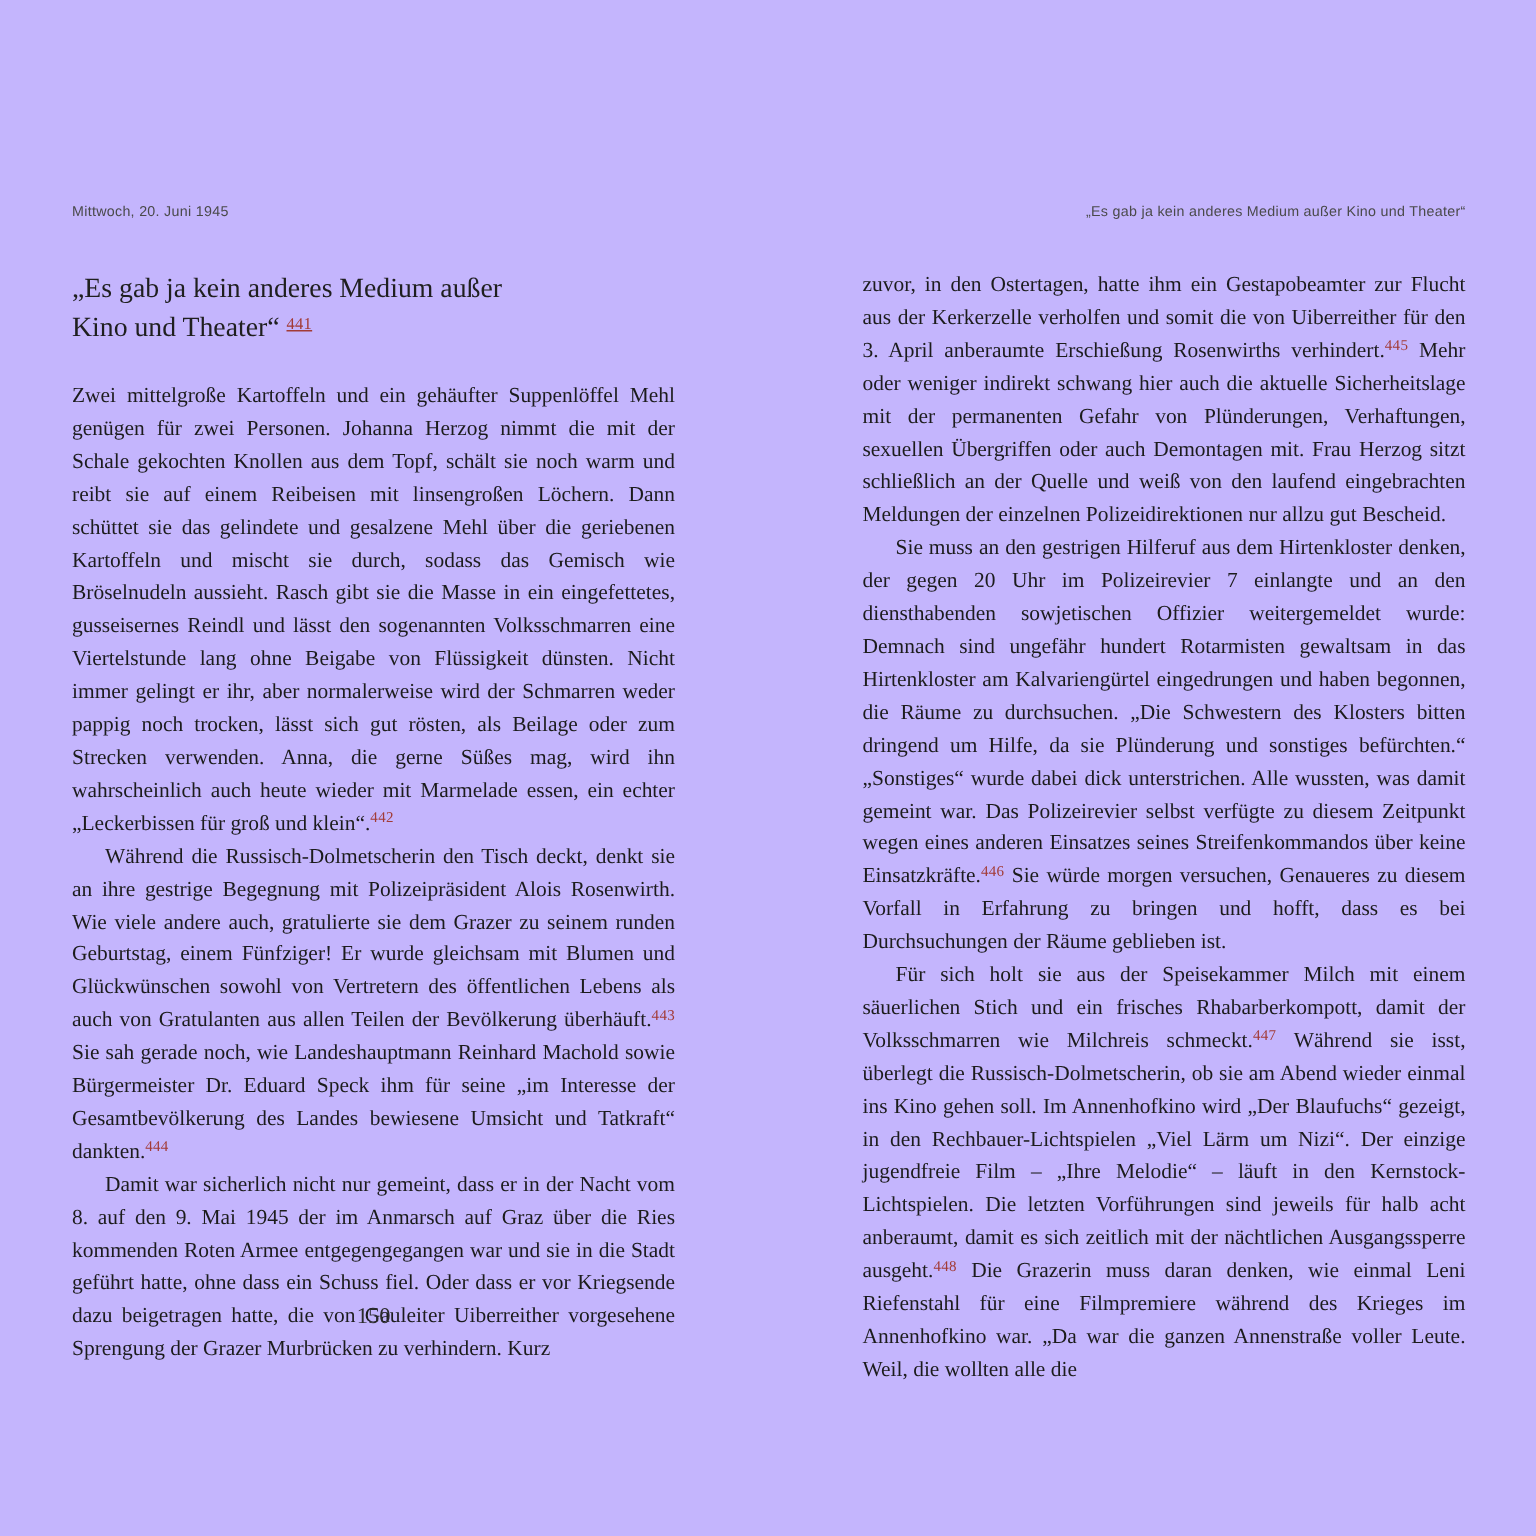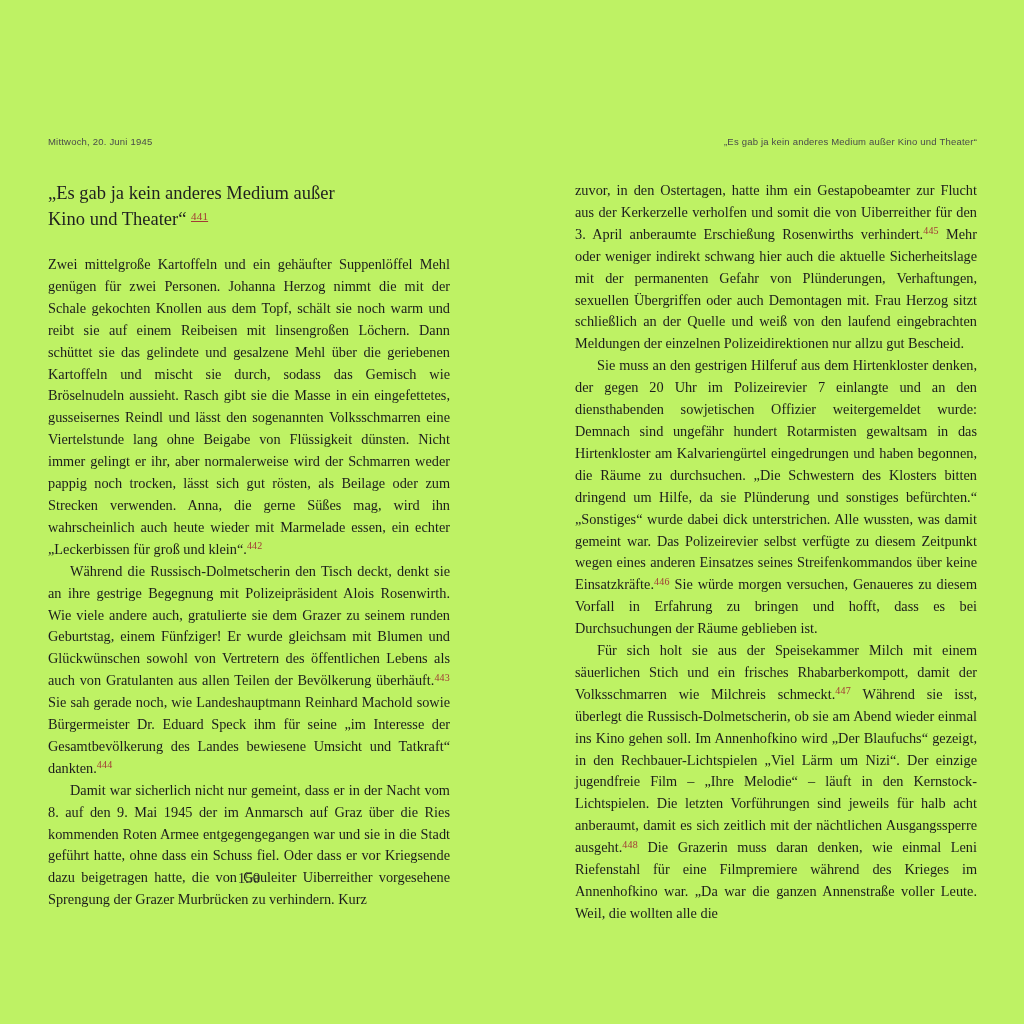--- a/index.html
+++ b/index.html
@@ -1,20 +1,20 @@
 <!DOCTYPE html>
 <html lang="de" style="--note-color: #a23b36;"><head>
 <meta charset="utf-8">
 <style>
   html, body { margin: 0; padding: 0; background: #ffffff; }
   .sheet {
     position: relative;
     width: 1024px;
     height: 1024px;
-    background: #bef264;
+    background: #c4b5fd;
     font-family: "Liberation Serif", serif;
     color: #1c1c1c;
     overflow: hidden;
   }
   .running-head {
     position: absolute;
     top: 136px;
     font-family: "Liberation Sans", sans-serif;
     font-size: 9.5px;
     letter-spacing: 0.2px;

